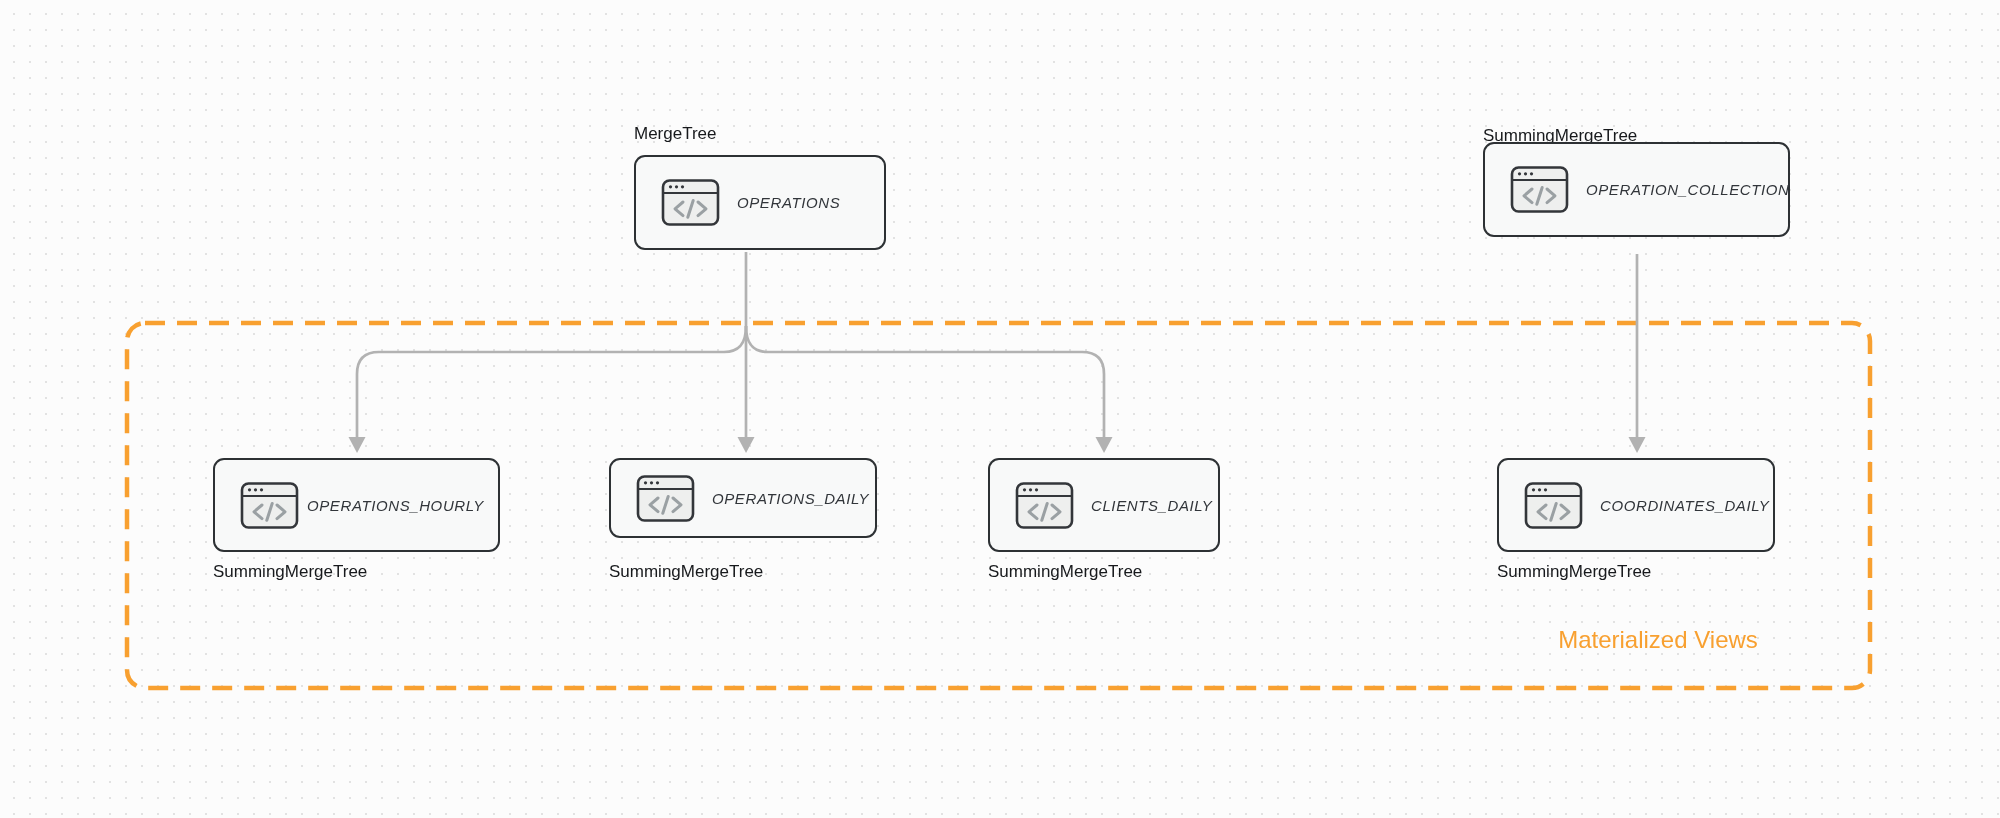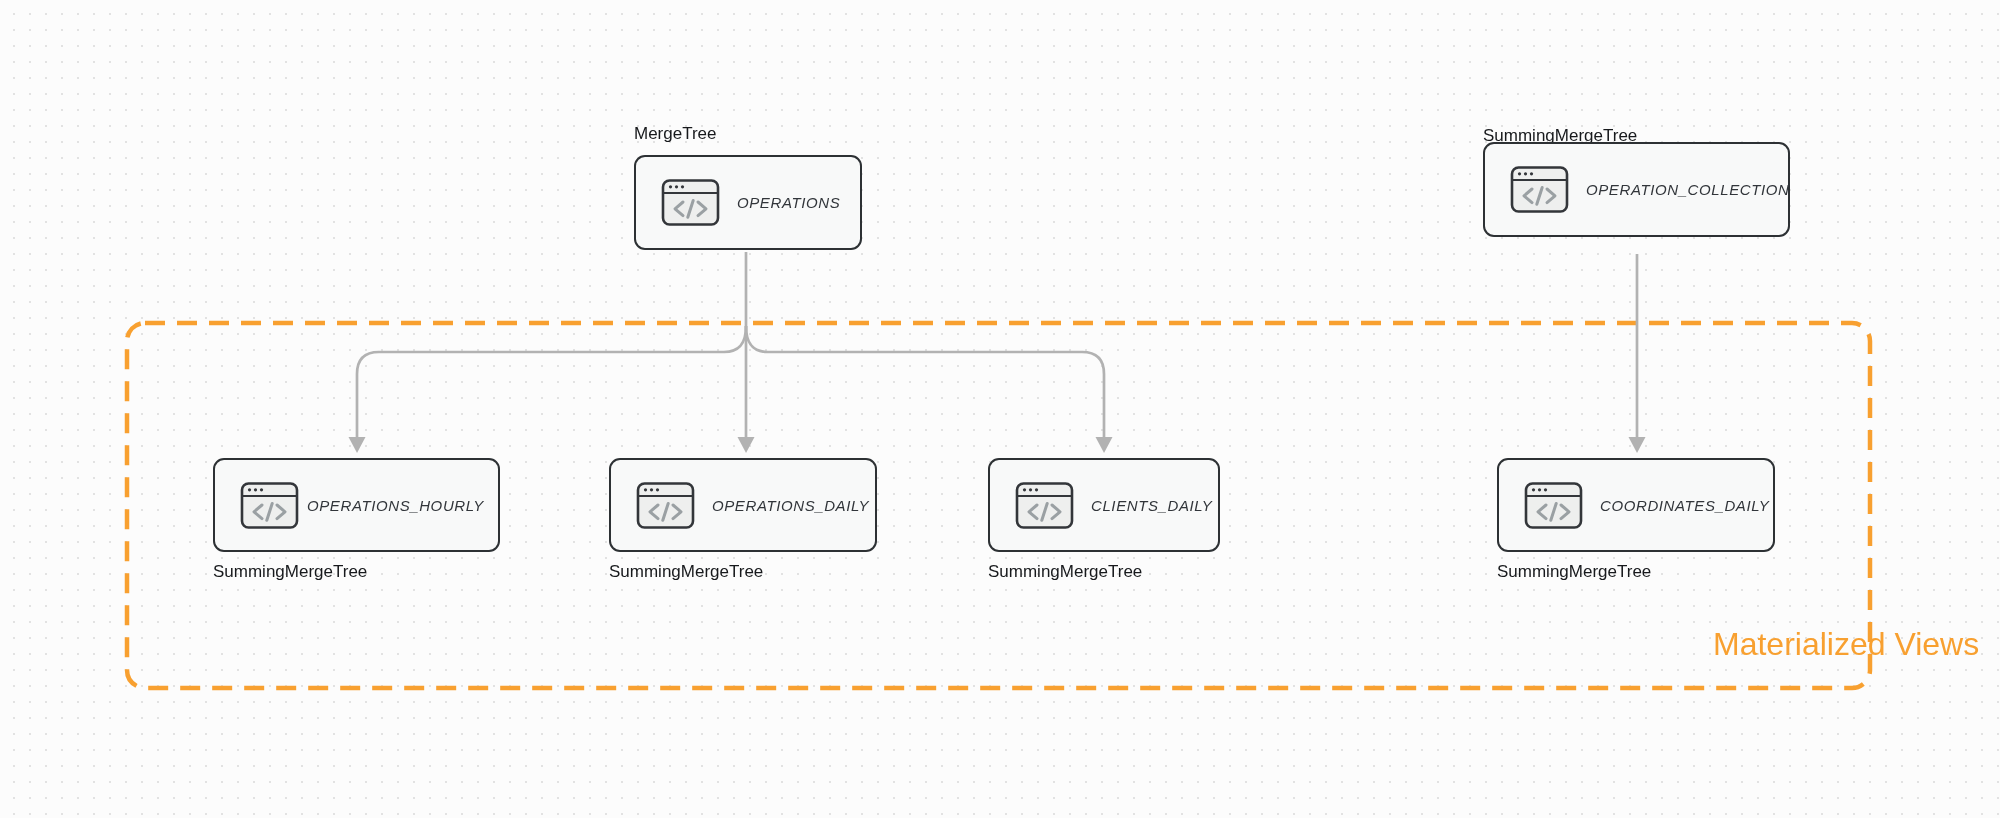--- a/index.html
+++ b/index.html
@@ -38,25 +38,25 @@
   .engine-label {
     position: absolute;
     font-size: 17px;
     line-height: 20px;
     color: #17191c;
     text-align: left;
     white-space: nowrap;
   }
   .group-label {
     position: absolute;
-    left: 1713px;
+    left: 1548px;
     top: 626px;
     width: 220px;
     text-align: center;
-    font-size: 32px;
+    font-size: 24px;
     font-weight: 500;
     color: #F8A030;
     white-space: nowrap;
   }
 </style>
 </head>
 <body>
 
 <div class="canvas">
 
@@ -78,21 +78,21 @@
     <polygon points="1628.5,437 1645.5,437 1637,453" fill="#b2b2b2"></polygon>
   </svg>
 
   <div class="engine-label" style="left:634px; top:124px; width:228px;">MergeTree</div>
   <div class="engine-label" style="left:1483px; top:126px; width:307px;">SummingMergeTree</div>
   <div class="engine-label" style="left:213px; top:562px; width:287px;">SummingMergeTree</div>
   <div class="engine-label" style="left:609px; top:562px; width:268px;">SummingMergeTree</div>
   <div class="engine-label" style="left:988px; top:562px; width:232px;">SummingMergeTree</div>
   <div class="engine-label" style="left:1497px; top:562px; width:278px;">SummingMergeTree</div>
 
-  <div class="node" style="left:634px; top:155px; width:228px; height:95px;">
+  <div class="node" style="left:634px; top:155px; width:252px; height:95px;">
     <svg class="win-icon" viewBox="0 0 59 49">
       <rect x="2" y="2.5" width="55" height="44" rx="6.5" fill="#eeefee" stroke="#33363a" stroke-width="2.6"></rect>
       <line x1="2.5" y1="15" x2="56.5" y2="15" stroke="#33363a" stroke-width="2.2"></line>
       <circle cx="9.5" cy="8.8" r="1.6" fill="#33363a"></circle>
         <circle cx="15.5" cy="8.8" r="1.6" fill="#33363a"></circle>
         <circle cx="21.5" cy="8.8" r="1.6" fill="#33363a"></circle>
       <polyline points="22,24 14,30.8 22,37.6" fill="none" stroke="#9aa0a3" stroke-width="3" stroke-linecap="round" stroke-linejoin="round"></polyline>
       <line x1="32.2" y1="22.5" x2="26.8" y2="39.2" stroke="#9aa0a3" stroke-width="3" stroke-linecap="round"></line>
       <polyline points="37,24 45,30.8 37,37.6" fill="none" stroke="#9aa0a3" stroke-width="3" stroke-linecap="round" stroke-linejoin="round"></polyline>
     </svg>
@@ -120,21 +120,21 @@
       <circle cx="9.5" cy="8.8" r="1.6" fill="#33363a"></circle>
         <circle cx="15.5" cy="8.8" r="1.6" fill="#33363a"></circle>
         <circle cx="21.5" cy="8.8" r="1.6" fill="#33363a"></circle>
       <polyline points="22,24 14,30.8 22,37.6" fill="none" stroke="#9aa0a3" stroke-width="3" stroke-linecap="round" stroke-linejoin="round"></polyline>
       <line x1="32.2" y1="22.5" x2="26.8" y2="39.2" stroke="#9aa0a3" stroke-width="3" stroke-linecap="round"></line>
       <polyline points="37,24 45,30.8 37,37.6" fill="none" stroke="#9aa0a3" stroke-width="3" stroke-linecap="round" stroke-linejoin="round"></polyline>
     </svg>
     <span class="node-name">OPERATIONS_HOURLY</span>
   </div>
 
-  <div class="node" style="left:609px; top:458px; width:268px; height:94px;">
+  <div class="node" style="left:609px; top:458px; width:268px; height:80px;">
     <svg class="win-icon" viewBox="0 0 59 49">
       <rect x="2" y="2.5" width="55" height="44" rx="6.5" fill="#eeefee" stroke="#33363a" stroke-width="2.6"></rect>
       <line x1="2.5" y1="15" x2="56.5" y2="15" stroke="#33363a" stroke-width="2.2"></line>
       <circle cx="9.5" cy="8.8" r="1.6" fill="#33363a"></circle>
         <circle cx="15.5" cy="8.8" r="1.6" fill="#33363a"></circle>
         <circle cx="21.5" cy="8.8" r="1.6" fill="#33363a"></circle>
       <polyline points="22,24 14,30.8 22,37.6" fill="none" stroke="#9aa0a3" stroke-width="3" stroke-linecap="round" stroke-linejoin="round"></polyline>
       <line x1="32.2" y1="22.5" x2="26.8" y2="39.2" stroke="#9aa0a3" stroke-width="3" stroke-linecap="round"></line>
       <polyline points="37,24 45,30.8 37,37.6" fill="none" stroke="#9aa0a3" stroke-width="3" stroke-linecap="round" stroke-linejoin="round"></polyline>
     </svg>

